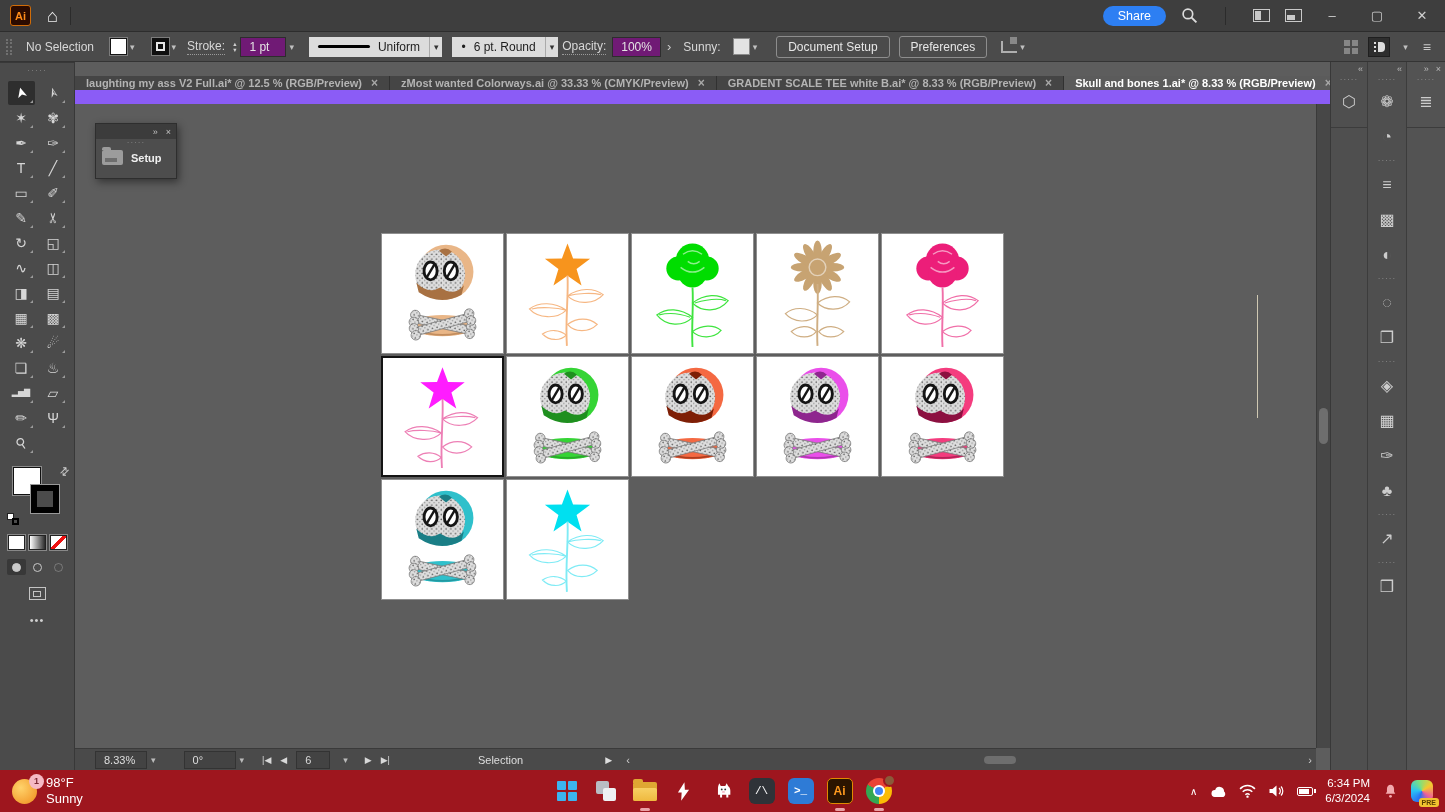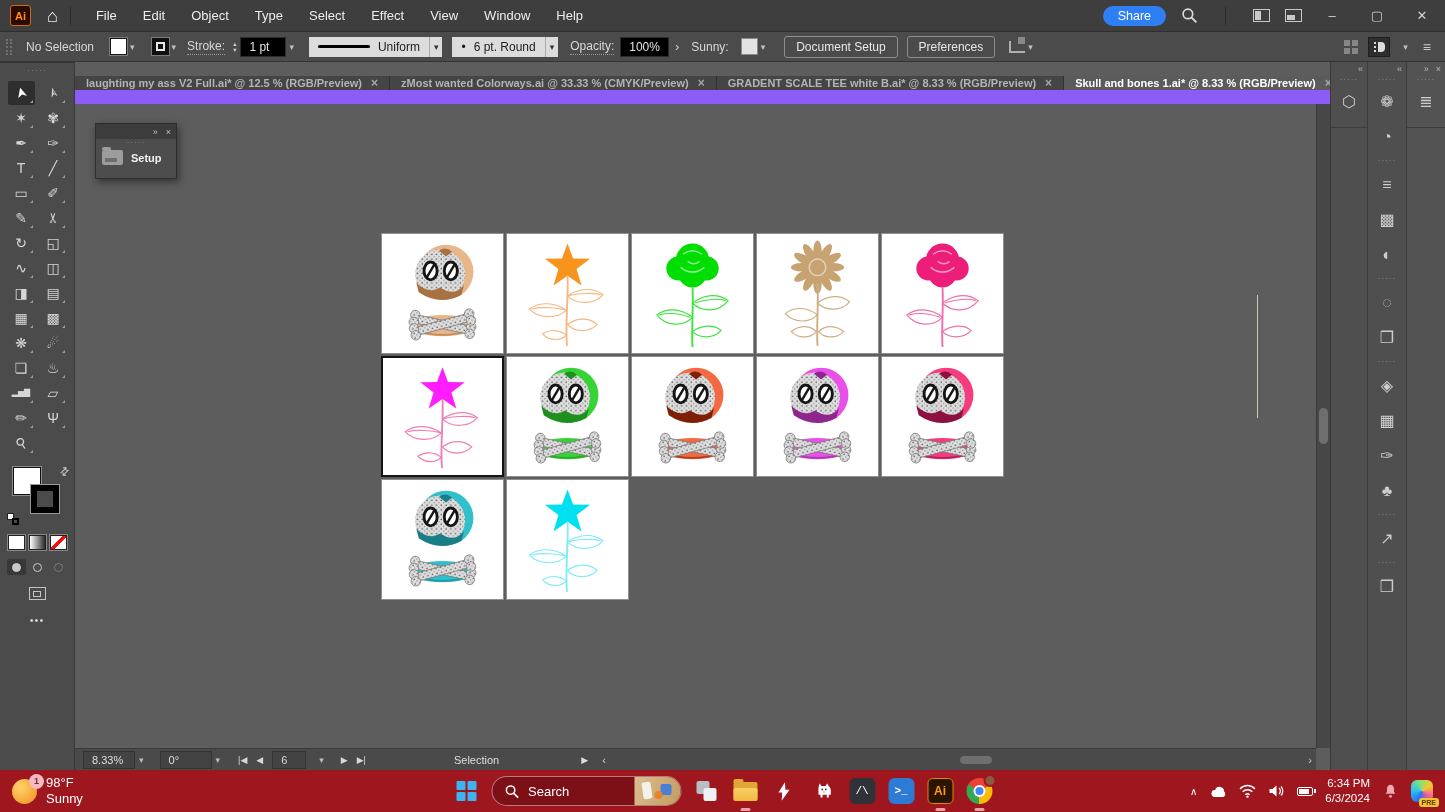--- a/index.html
+++ b/index.html
@@ -25,21 +25,21 @@
   
   #controlbar{position:absolute;left:0;top:32px;width:1445px;height:30px;background:#4b4b4b;display:flex;align-items:center;border-bottom:1px solid #343434;font-size:12px;color:#d8d8d8;z-index:19}
   .grip-v{width:6px;height:16px;border-left:2px dotted #707070;border-right:2px dotted #707070;margin:0 8px 0 6px}
   .cb-label{margin:0 6px;white-space:nowrap}
   .dotted-u{border-bottom:1px dotted #9a9a9a;padding-bottom:1px}
   .sw-fill{width:17px;height:17px;background:#fff;border:1px solid #151515;outline:1px solid #7c7c7c;margin-left:10px}
   .sw-stroke{width:17px;height:17px;background:#101010;outline:1px solid #7c7c7c;margin-left:12px;display:flex;align-items:center;justify-content:center}
   .sw-stroke i{width:9px;height:9px;border:2px solid #e8e8e8}
   .dd{font-size:9px;color:#c0c0c0;margin:0 5px 0 3px}
   .stepper{display:flex;flex-direction:column;font-size:6.5px;line-height:5.5px;color:#cfcfcf;margin:0 4px 0 2px}
-  .field{background:#000000;border:1px solid #2d2d2d;padding:2px 8px;min-width:46px;color:#e4e4e4}
+  .field{background:#701a75;border:1px solid #2d2d2d;padding:2px 8px;min-width:46px;color:#e4e4e4}
   .light-dd{background:#dcdcdc;color:#1d1d1d;display:flex;align-items:center;padding:2px 9px;gap:8px;height:20px}
   .light-dd .strokeline{width:52px;height:3px;background:#000;border-radius:2px}
   .dd-btn{background:#dcdcdc;color:#333;font-size:9px;padding:2px 4px;height:20px;display:flex;align-items:center;border-left:1px solid #aaa}
   .arrow-btn{color:#cfcfcf;font-size:13px;margin:0 6px}
   .style-sw{width:17px;height:17px;background:#e3e3e3;border:1px solid #8a8a8a;margin-left:6px}
   .cb-btn{border:1px solid #8d8d8d;border-radius:3px;padding:3px 11px;margin-left:9px;color:#e6e6e6;white-space:nowrap}
   #cb-right{margin-left:auto;display:flex;align-items:center;gap:10px;padding-right:14px}
   .grid4{display:grid;grid-template-columns:6px 6px;gap:2px;opacity:.45}
   .grid4 i{width:6px;height:6px;background:#cfcfcf}
   .wsbox{width:22px;height:20px;background:#2e2e2e;border:1px solid #1f1f1f;display:flex;align-items:center;justify-content:center;gap:2px}
@@ -113,21 +113,21 @@
   #triad .t-head{height:15px;background:#3c3c3c;display:flex;align-items:center;justify-content:flex-end;gap:8px;padding:0 5px;color:#c2c2c2;font-size:9px}
   #triad .t-grip{text-align:center;color:#848484;font-size:8px;line-height:8px;letter-spacing:1px}
   #triad .t-body{display:flex;align-items:center;gap:8px;padding:3px 6px}
   .folder-ic{width:21px;height:15px;background:#9c9c9c;border-radius:2px;position:relative}
   .folder-ic::before{content:"";position:absolute;left:0;top:-3px;width:9px;height:3px;background:#9c9c9c;border-radius:2px 2px 0 0}
   .folder-ic i{position:absolute;left:3px;bottom:3px;width:12px;height:4px;background:#6e6e6e}
   #triad .t-label{color:#f0f0f0;font-size:11px;font-weight:bold}
 
   
   #statusbar{position:absolute;left:75px;top:748px;width:1241px;height:22px;background:#4a4a4a;border-top:1px solid #3a3a3a;display:flex;align-items:center;font-size:11px;color:#dedede;z-index:6}
-  .sb-box{background:#434343;border:1px solid #333;padding:2px 8px;margin-left:8px;min-width:52px}
+  .sb-box{background:#434343;border:1px solid #333;padding:2px 8px;margin-left:20px;min-width:52px}
   .sb-dd{font-size:9px;color:#bbb;margin:0 8px 0 4px}
   .sb-nav{display:flex;align-items:center;gap:9px;margin-left:10px;font-size:9px;color:#d8d8d8}
   .sb-nav .sb-box{min-width:34px;margin-left:0;font-size:11px}
   #sb-status{margin-left:88px}
   #sb-play{margin-left:82px;font-size:9px}
   #sb-left-arrow{margin-left:14px;font-size:11px;color:#cfcfcf}
   #hscroll{flex:1;height:12px;margin:0 4px;position:relative}
   #hthumb{position:absolute;left:350px;top:2px;width:32px;height:8px;background:#6e6e6e;border-radius:4px}
   #sb-right-arrow{font-size:11px;color:#cfcfcf;margin-right:4px}
 
@@ -173,31 +173,20 @@
   .copilot{width:22px;height:22px;border-radius:6px;background:conic-gradient(from 200deg,#2a6ff1,#29c3f5,#7ee07e,#f6c82d,#ee5f9a,#2a6ff1);position:relative}
   .copilot .pre{position:absolute;right:-6px;bottom:-5px;background:#f2c230;color:#5a3e00;font-size:7px;font-weight:bold;padding:1px 3px;border-radius:3px}
 </style>
 </head>
 <body>
 
 <div id="menubar">
   <div class="ai-logo">Ai</div>
   <div class="home-ic">⌂</div>
   <div class="vdiv"></div>
-  <div id="menu-list">
-      <div class="menu-item">File</div>
-      <div class="menu-item">Edit</div>
-      <div class="menu-item">Object</div>
-      <div class="menu-item">Type</div>
-      <div class="menu-item">Select</div>
-      <div class="menu-item">Effect</div>
-      <div class="menu-item">View</div>
-      <div class="menu-item">Window</div>
-      <div class="menu-item">Help</div>
-    </div>
   <div id="menubar-right">
     <div class="share-btn">Share</div>
     <svg width="17" height="17" viewBox="0 0 16 16">
         <circle cx="6.5" cy="6.5" r="4.5" stroke="#dcdcdc" fill="none" stroke-width="1.6"></circle>
         <line x1="10" y1="10" x2="14.5" y2="14.5" stroke="#dcdcdc" stroke-width="1.8"></line>
       </svg>
     <div class="vdiv"></div>
     <div class="ws-ic1">
         <i></i>
       </div>
@@ -229,21 +218,21 @@
   <div class="light-dd" style="margin-left:10px">
     <i class="strokeline"></i>
     <span>Uniform</span>
   </div>
   <div class="dd-btn">▾</div>
   <div class="light-dd" style="margin-left:10px">
     <span>•</span>
     <span>6 pt. Round</span>
   </div>
   <div class="dd-btn">▾</div>
-  <span class="cb-label dotted-u" style="margin-left:12px">Opacity:</span>
+  <span class="cb-label dotted-u" style="margin-left:4px">Opacity:</span>
   <span class="field">100%</span>
   <span class="arrow-btn">›</span>
   <span class="cb-label">Sunny:</span>
   <div class="style-sw"></div>
   <span class="dd">▾</span>
   <div class="cb-btn" style="margin-left:14px">Document Setup</div>
   <div class="cb-btn">Preferences</div>
   <div class="align-ic" style="margin-left:14px">
       <i></i>
     </div>
@@ -838,32 +827,20 @@
   </div>
   <div id="apps">
     <div class="tb-app">
         <div class="start-ic">
           <i></i>
           <i></i>
           <i></i>
           <i></i>
         </div>
       </div>
-    <div id="searchpill">
-      <svg width="15" height="15" viewBox="0 0 16 16">
-          <circle cx="6.5" cy="6.5" r="4.5" stroke="#fff" fill="none" stroke-width="1.6"></circle>
-          <line x1="10" y1="10" x2="14.5" y2="14.5" stroke="#fff" stroke-width="1.8"></line>
-        </svg>
-      <span class="s-label">Search</span>
-      <div class="s-img">
-          <i class="ph"></i>
-          <i class="g1"></i>
-          <i class="g2"></i>
-        </div>
-    </div>
     <div id="app-icons" style="display:flex;gap:11px;align-items:center">
         <div class="tb-app">
           <div class="tv">
             <i class="tva"></i>
             <i class="tvb"></i>
           </div>
         </div>
         <div class="tb-app">
           <div class="folder">
             <i class="fb"></i>

